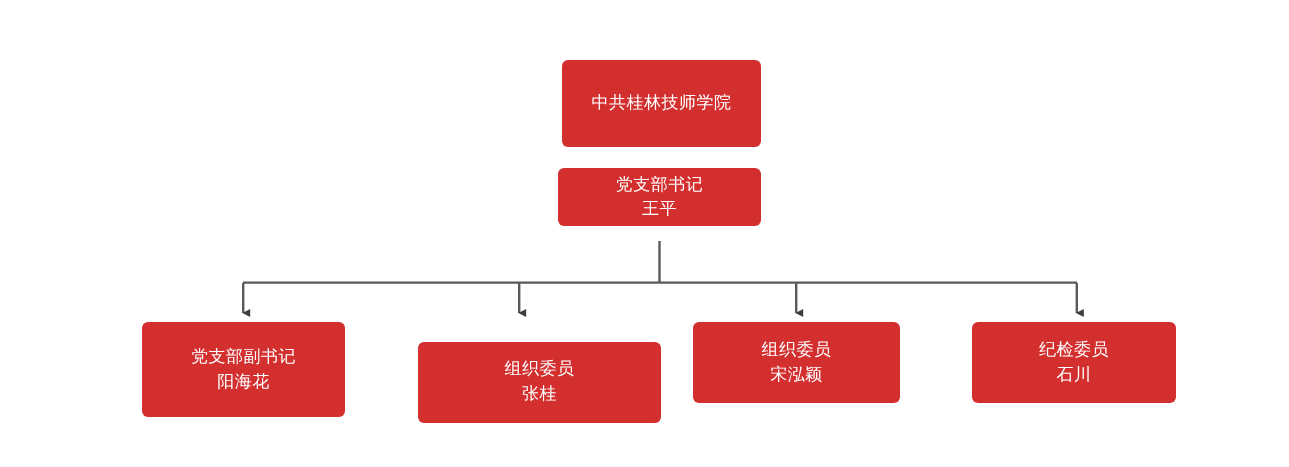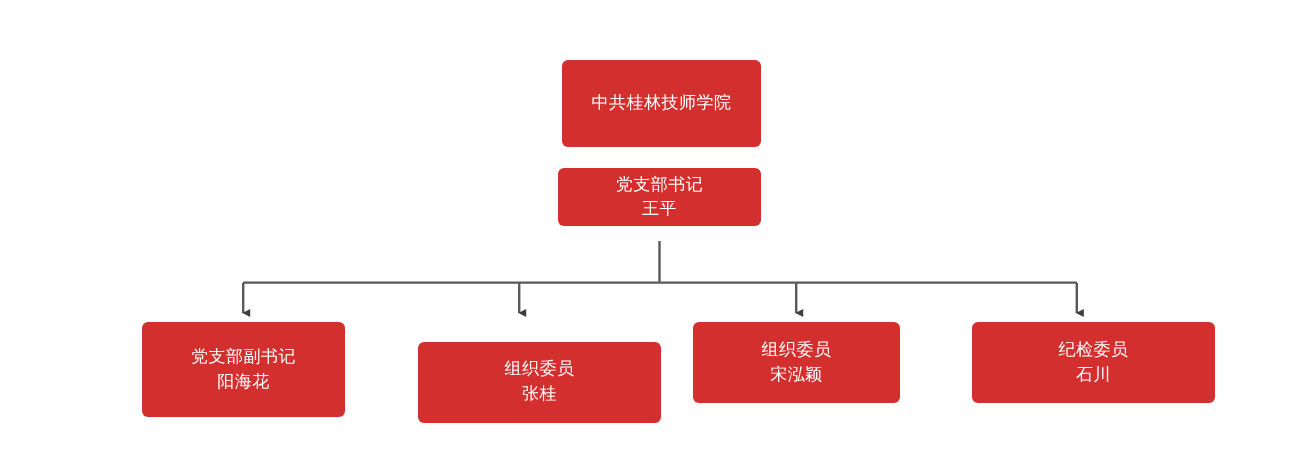--- a/index.html
+++ b/index.html
@@ -71,21 +71,21 @@
   }
   #node-child-2 {
     left: 693px;
     top: 322px;
     width: 207px;
     height: 81px;
   }
   #node-child-3 {
     left: 972px;
     top: 322px;
-    width: 243px;
+    width: 204px;
     height: 81px;
   }
   #connectors {
     position: absolute;
     left: 0;
     top: 0;
     width: 1289px;
     height: 467px;
     pointer-events: none;
   }

